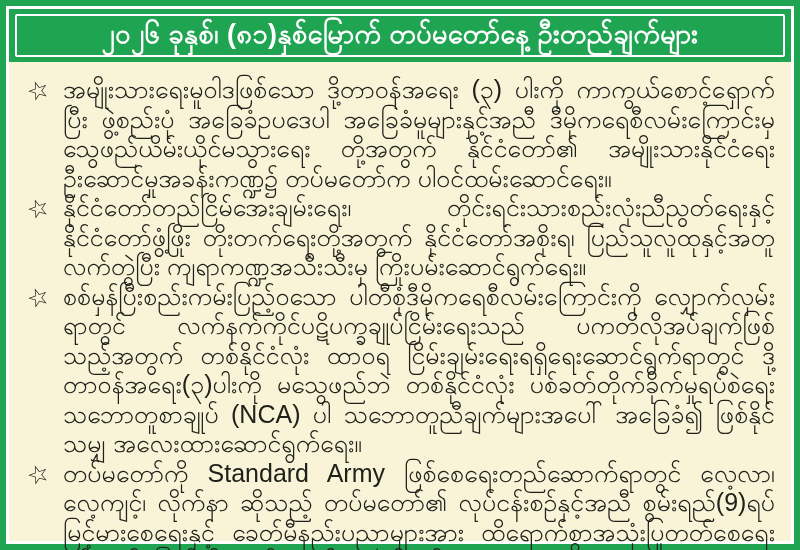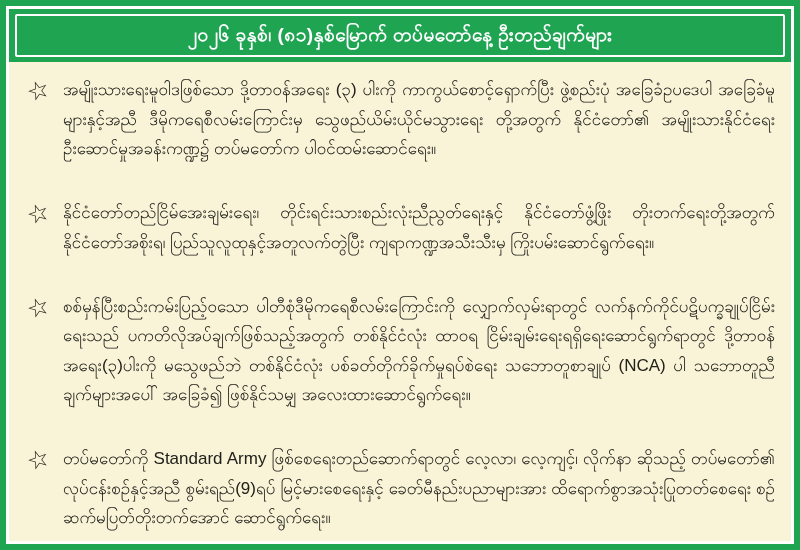--- a/index.html
+++ b/index.html
@@ -39,21 +39,21 @@
     height: 100%;
     border: 2px solid #ffffff;
     border-radius: 2px;
     display: flex;
     align-items: center;
     justify-content: center;
   }
   .title {
     color: #ffffff;
     font-weight: bold;
-    font-size: 19px;
+    font-size: 27px;
     line-height: 1;
     letter-spacing: 0.5px;
     white-space: nowrap;
     text-align: left;
     padding-bottom: 2px;
   }
   .content {
     flex: 1;
     padding: 13px 16px 8px 12px;
     display: flex;
@@ -73,21 +73,21 @@
     color: #1c1d15;
     display: inline-block;
     transform: rotate(-20deg);
     transform-origin: center;
     margin-top: 0px;
     user-select: none;
   }
   .txt {
     flex: 1;
     margin-left: 8px;
-    font-size: 17px;
+    font-size: 25px;
     line-height: 29.5px;
     color: #20211a;
     text-align: justify;
     text-justify: inter-word;
   }
   .txt::after { 
     content: "";
     display: inline-block;
     width: 0;
   }

